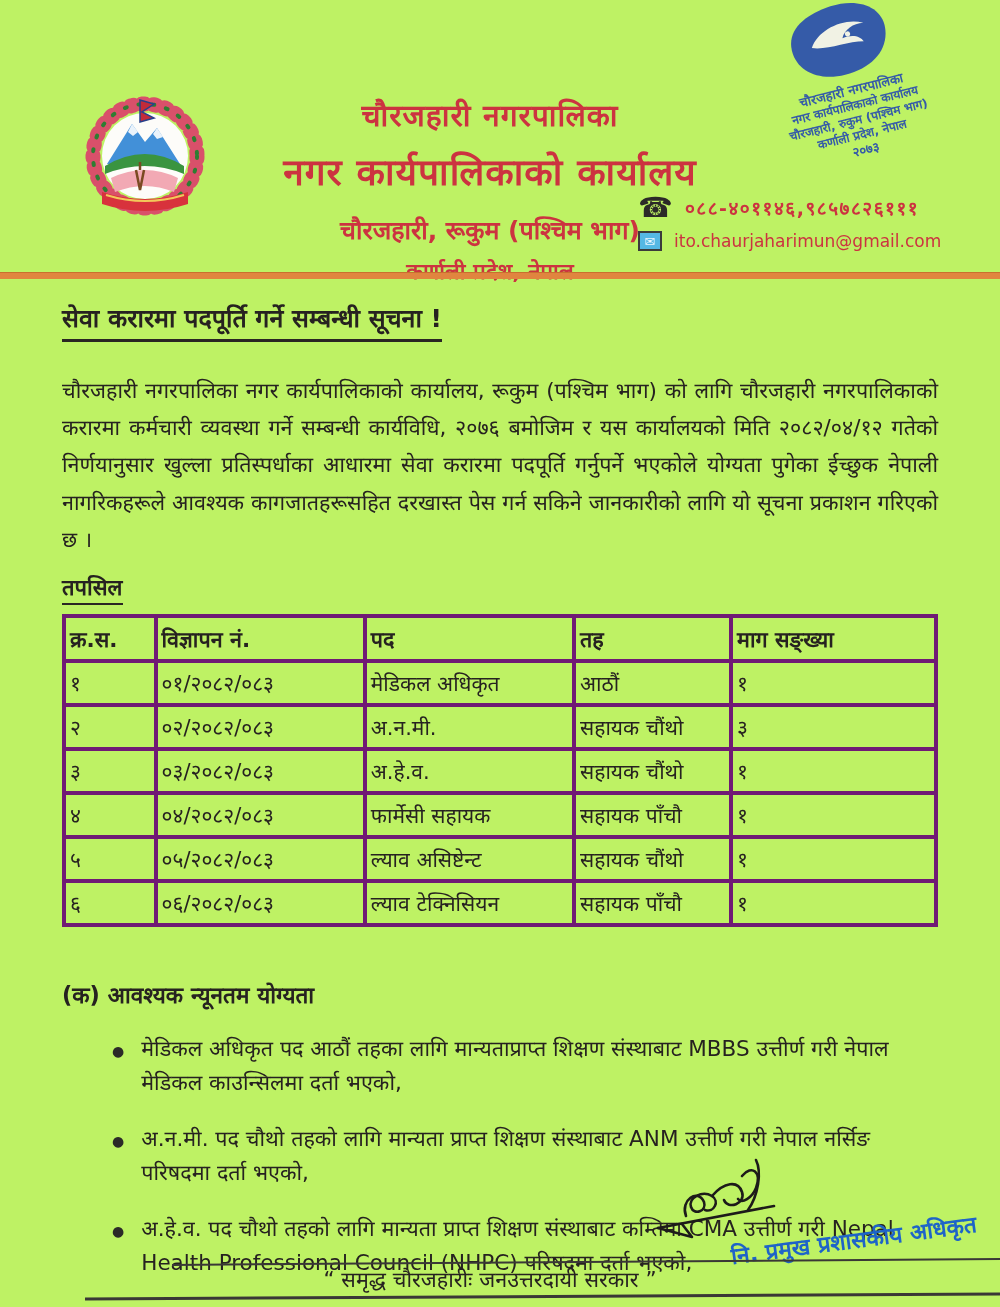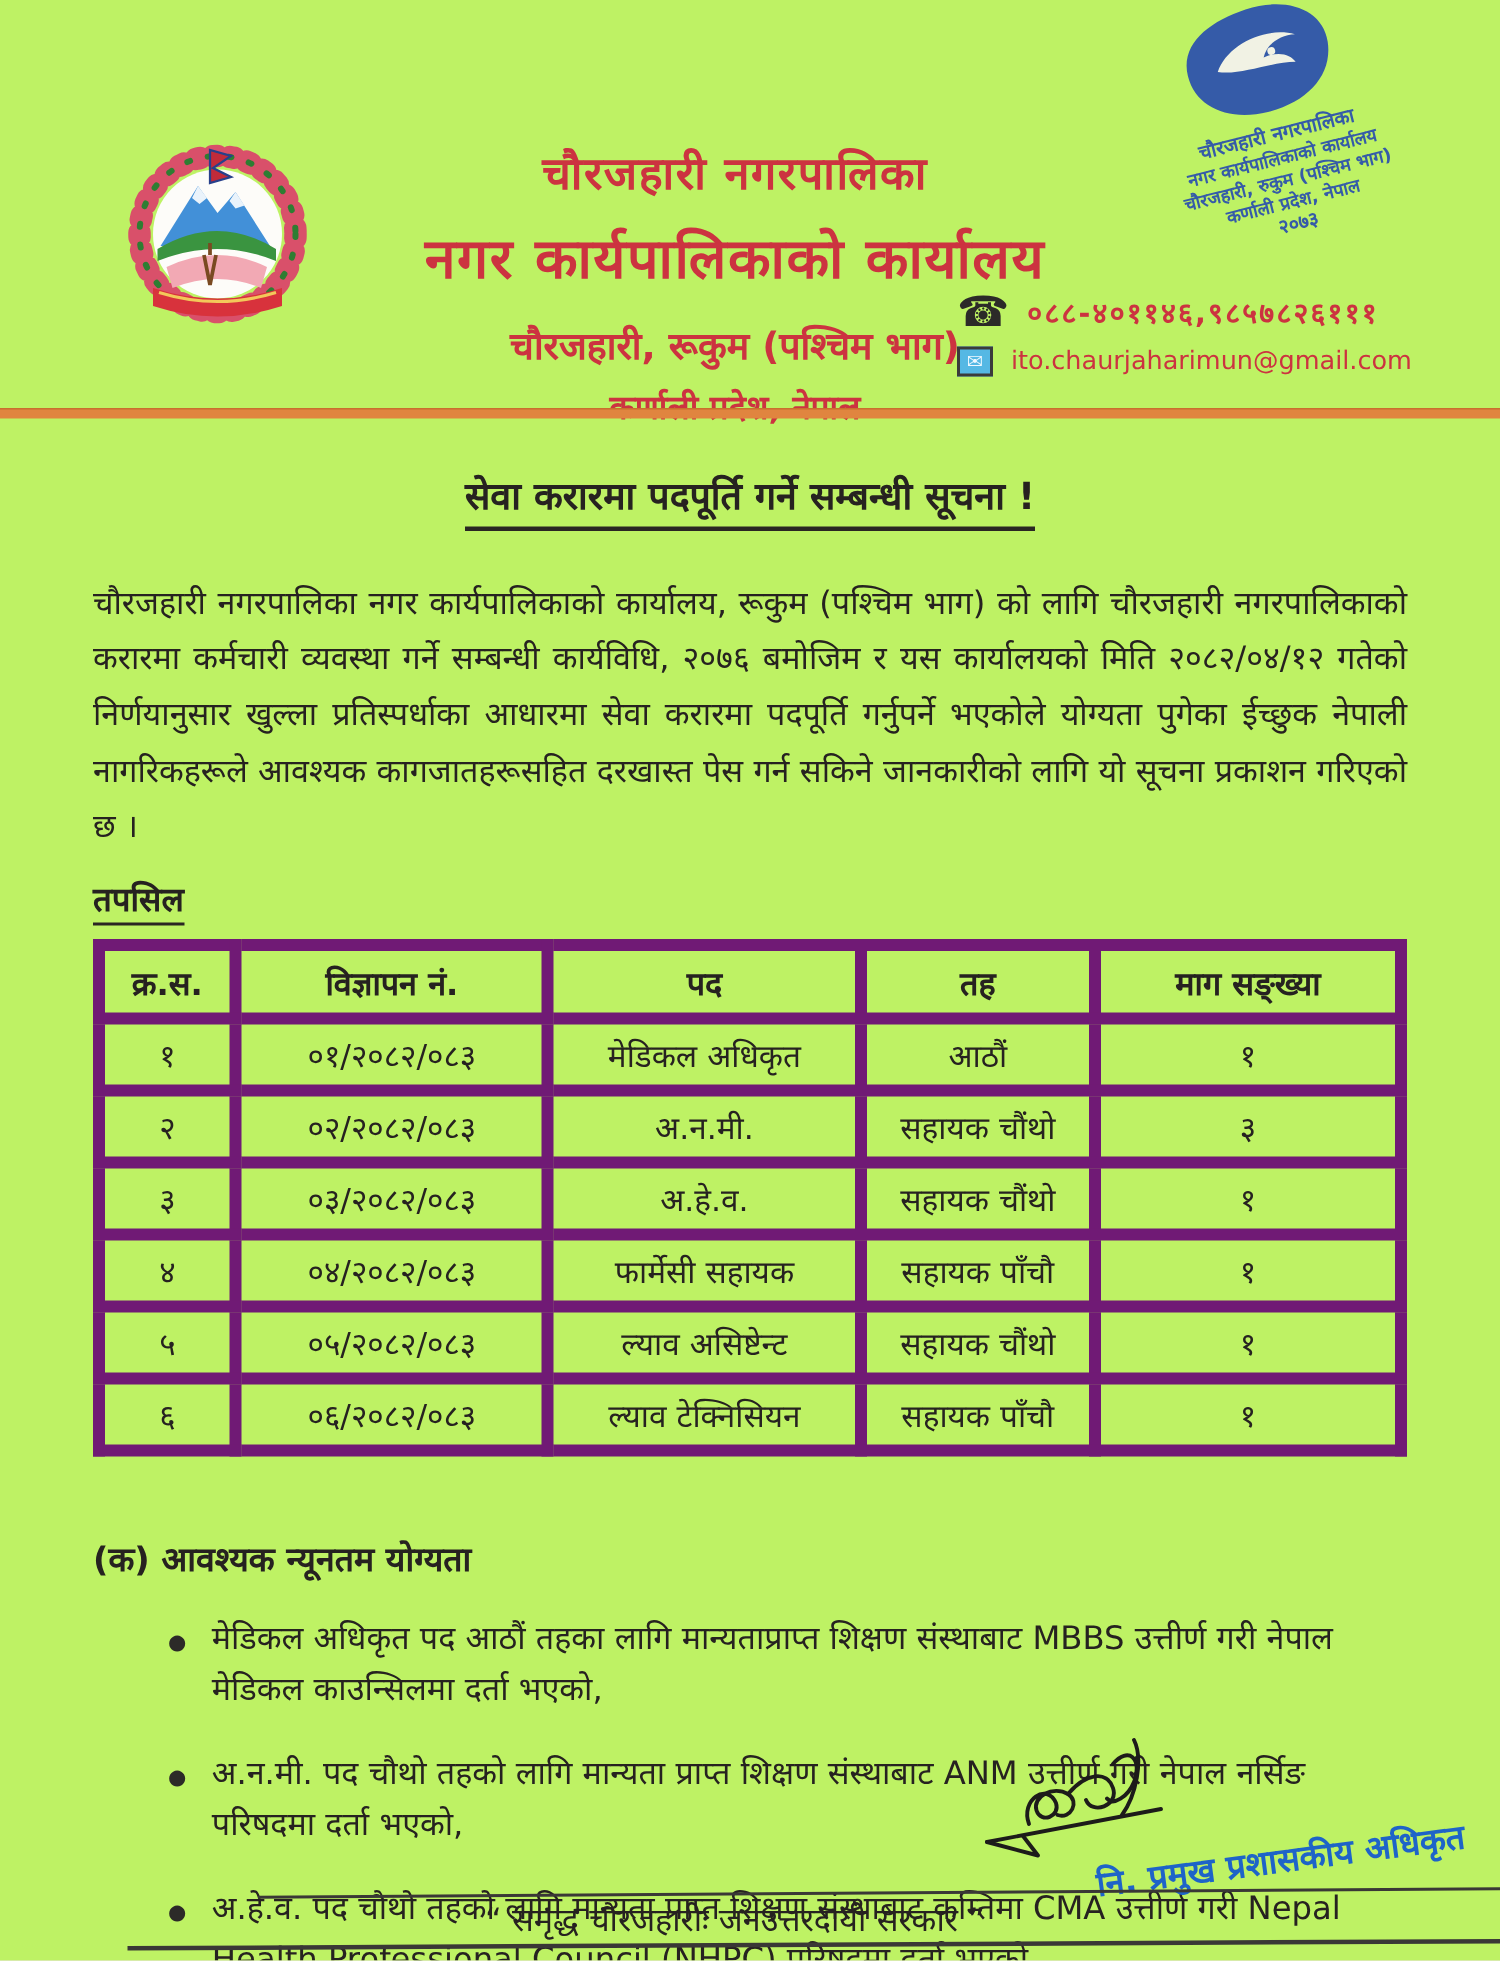--- a/index.html
+++ b/index.html
@@ -42,36 +42,36 @@
   }
   .stamp-l { font-size:13px; white-space:nowrap; }
   .stamp-l.small { font-size:12px; }
   .red-rule {
     position:absolute; left:0; top:272px; width:100%; height:7px;
     background:linear-gradient(180deg,#d8comment 0,#e0853f 0); background:#e0853f;
     box-shadow:0 1px 0 #c96f2e inset;
   }
   
   .main { padding:0 62px; }
-  .title-wrap { text-align:center; margin-top:34px; }
+  .title-wrap { margin-top:22px; }
   .notice-title {
     display:inline-block; font-size:25px; font-weight:bold;
     border-bottom:3px solid #2a2623; padding-bottom:5px;
   }
   .notice-sub { text-align:center; font-size:22px; font-weight:600; margin-top:11px; }
   .body-par {
     margin-top:30px; font-size:21.5px; line-height:1.73; text-align:justify;
   }
   .tapasil {
     display:inline-block; margin-top:13px; font-size:22px; font-weight:bold;
     border-bottom:2.5px solid #2a2623; padding-bottom:2px;
   }
   table.vacancy { width:100%; border-collapse:collapse; margin-top:9px; }
   .vacancy th, .vacancy td {
-    border:8px solid #701a75; text-align:center; padding:6px 4px;
+    border:4px solid #701a75; text-align:left; padding:6px 4px;
     font-size:21px;
   }
   .vacancy th { font-weight:bold; font-size:21.5px; }
   .col-sn { width:10.5%; } .col-ad { width:24%; } .col-post { width:24%; }
   .col-level { width:18%; } .col-qty { width:23.5%;border-radius:11px; }
   .qual-head { margin-top:52px; font-size:22.5px; font-weight:bold; }
   .bullets { margin-top:22px; }
   .bullet { display:flex; gap:17px; margin:0 0 21px 50px; max-width:822px;
             font-size:21.5px; line-height:1.6; }
   .bullet-dot { font-size:14px; margin-top:8px; color:#2c2a28; }

